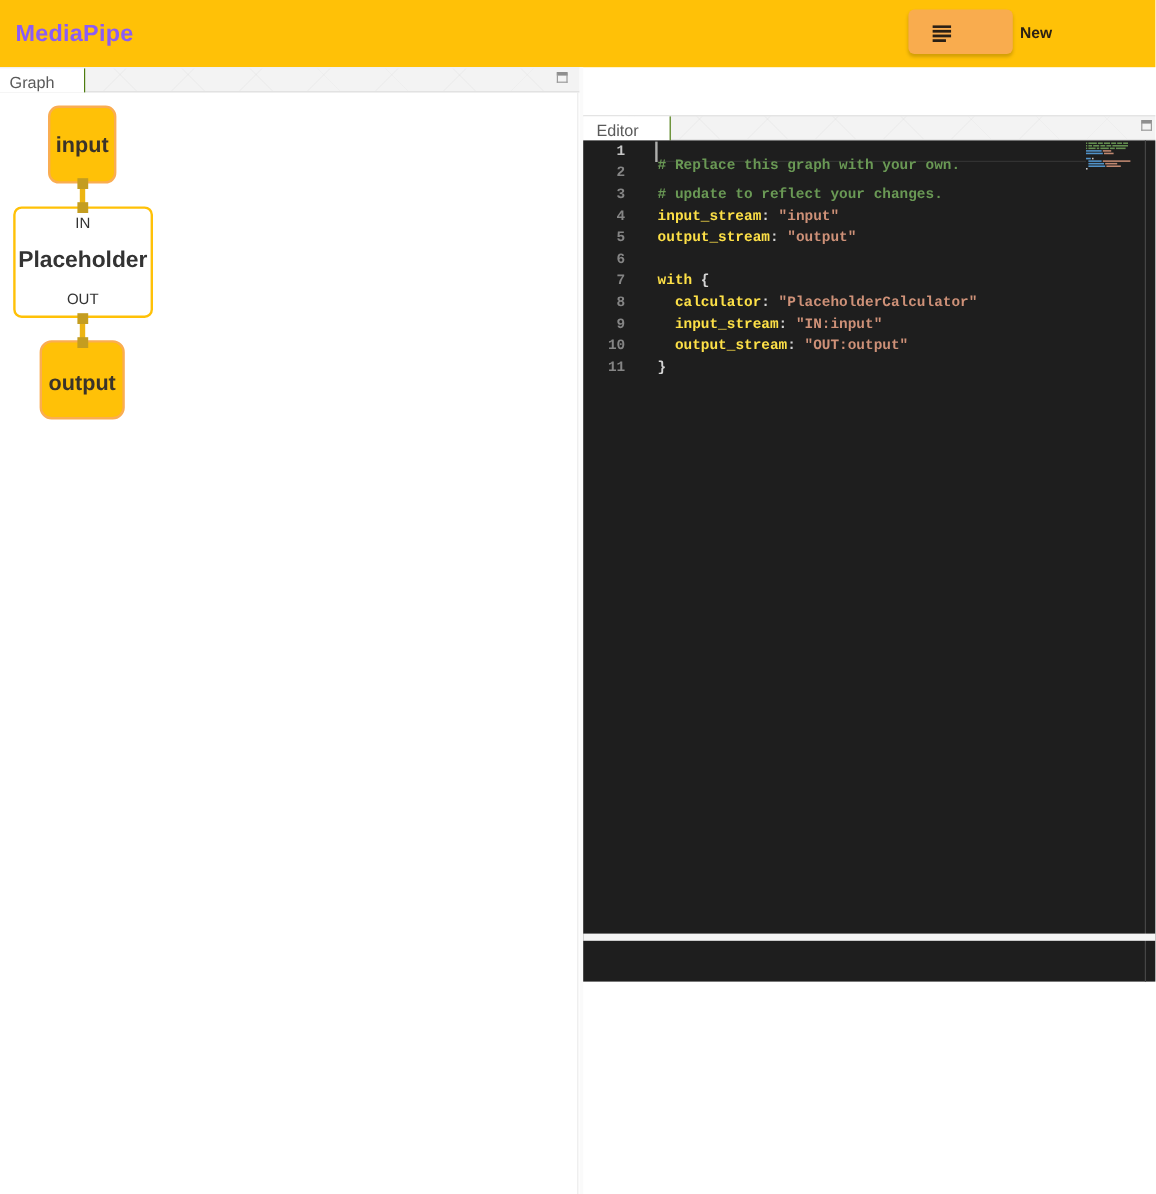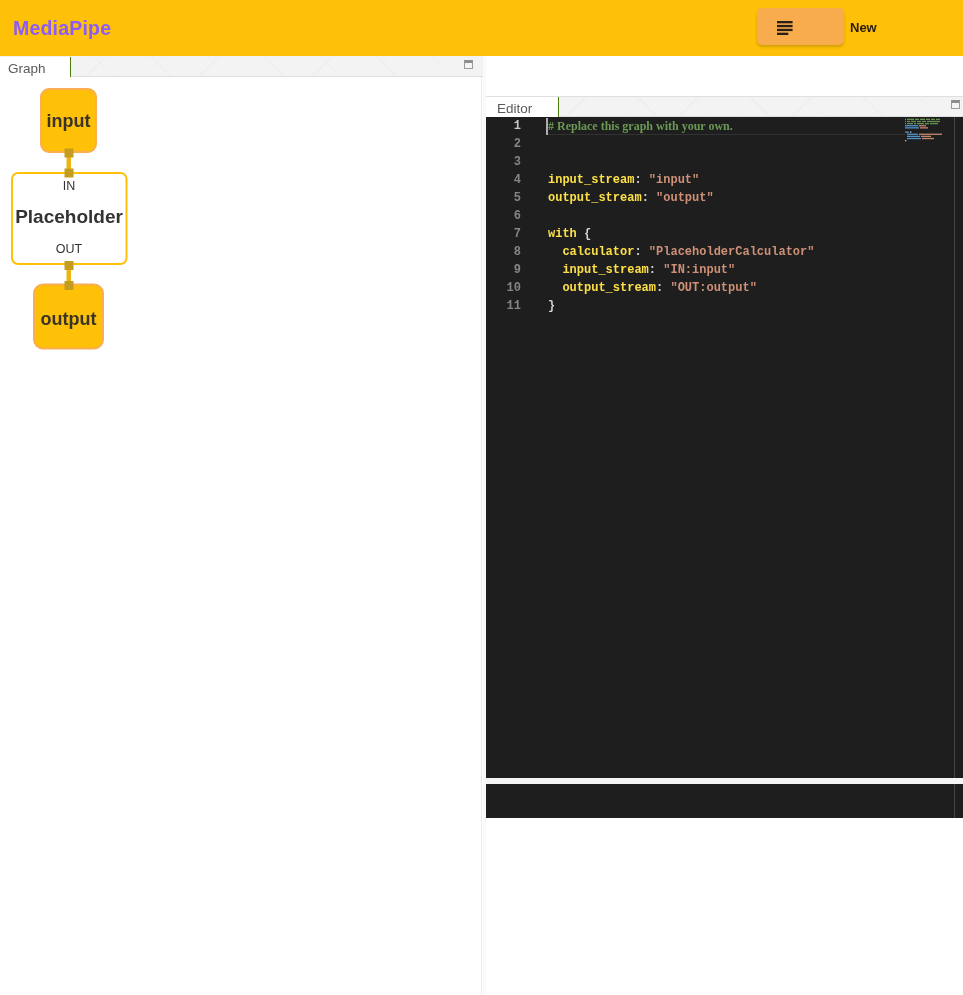--- a/index.html
+++ b/index.html
@@ -96,21 +96,22 @@
       <div class="lnum" style="top:18px;">2</div>
       <div class="lnum" style="top:36px;">3</div>
       <div class="lnum" style="top:54px;">4</div>
       <div class="lnum" style="top:72px;">5</div>
       <div class="lnum" style="top:90px;">6</div>
       <div class="lnum" style="top:108px;">7</div>
       <div class="lnum" style="top:126px;">8</div>
       <div class="lnum" style="top:144px;">9</div>
       <div class="lnum" style="top:162px;">10</div>
       <div class="lnum" style="top:180px;">11</div>
-      <div class="codeline" style="top:0;font-family:Liberation Serif, serif;"><span class="c"># Replace this graph with your own.</span></div>
+      <div class="codeline" style="top:12px;"><span class="c"># Replace this graph with your own.</span></div>
+      <div class="codeline" style="top:36px;"><span class="c"># update to reflect your changes.</span></div>
       <div class="codeline" style="top:54px;"><span class="k">input_stream</span><span class="w">:</span> <span class="s">"input"</span></div>
       <div class="codeline" style="top:72px;"><span class="k">output_stream</span><span class="w">:</span> <span class="s">"output"</span></div>
       <div class="codeline" style="top:90px;"></div>
       <div class="codeline" style="top:108px;"><span class="k">with</span> <span class="w">{</span></div>
       <div class="codeline" style="top:126px;">  <span class="k">calculator</span><span class="w">:</span> <span class="s">"PlaceholderCalculator"</span></div>
       <div class="codeline" style="top:144px;">  <span class="k">input_stream</span><span class="w">:</span> <span class="s">"IN:input"</span></div>
       <div class="codeline" style="top:162px;">  <span class="k">output_stream</span><span class="w">:</span> <span class="s">"OUT:output"</span></div>
       <div class="codeline" style="top:180px;"><span class="w">}</span></div>
 
       <svg style="position:absolute;left:419px;top:0;" width="49" height="30" viewBox="0 0 49 30">

